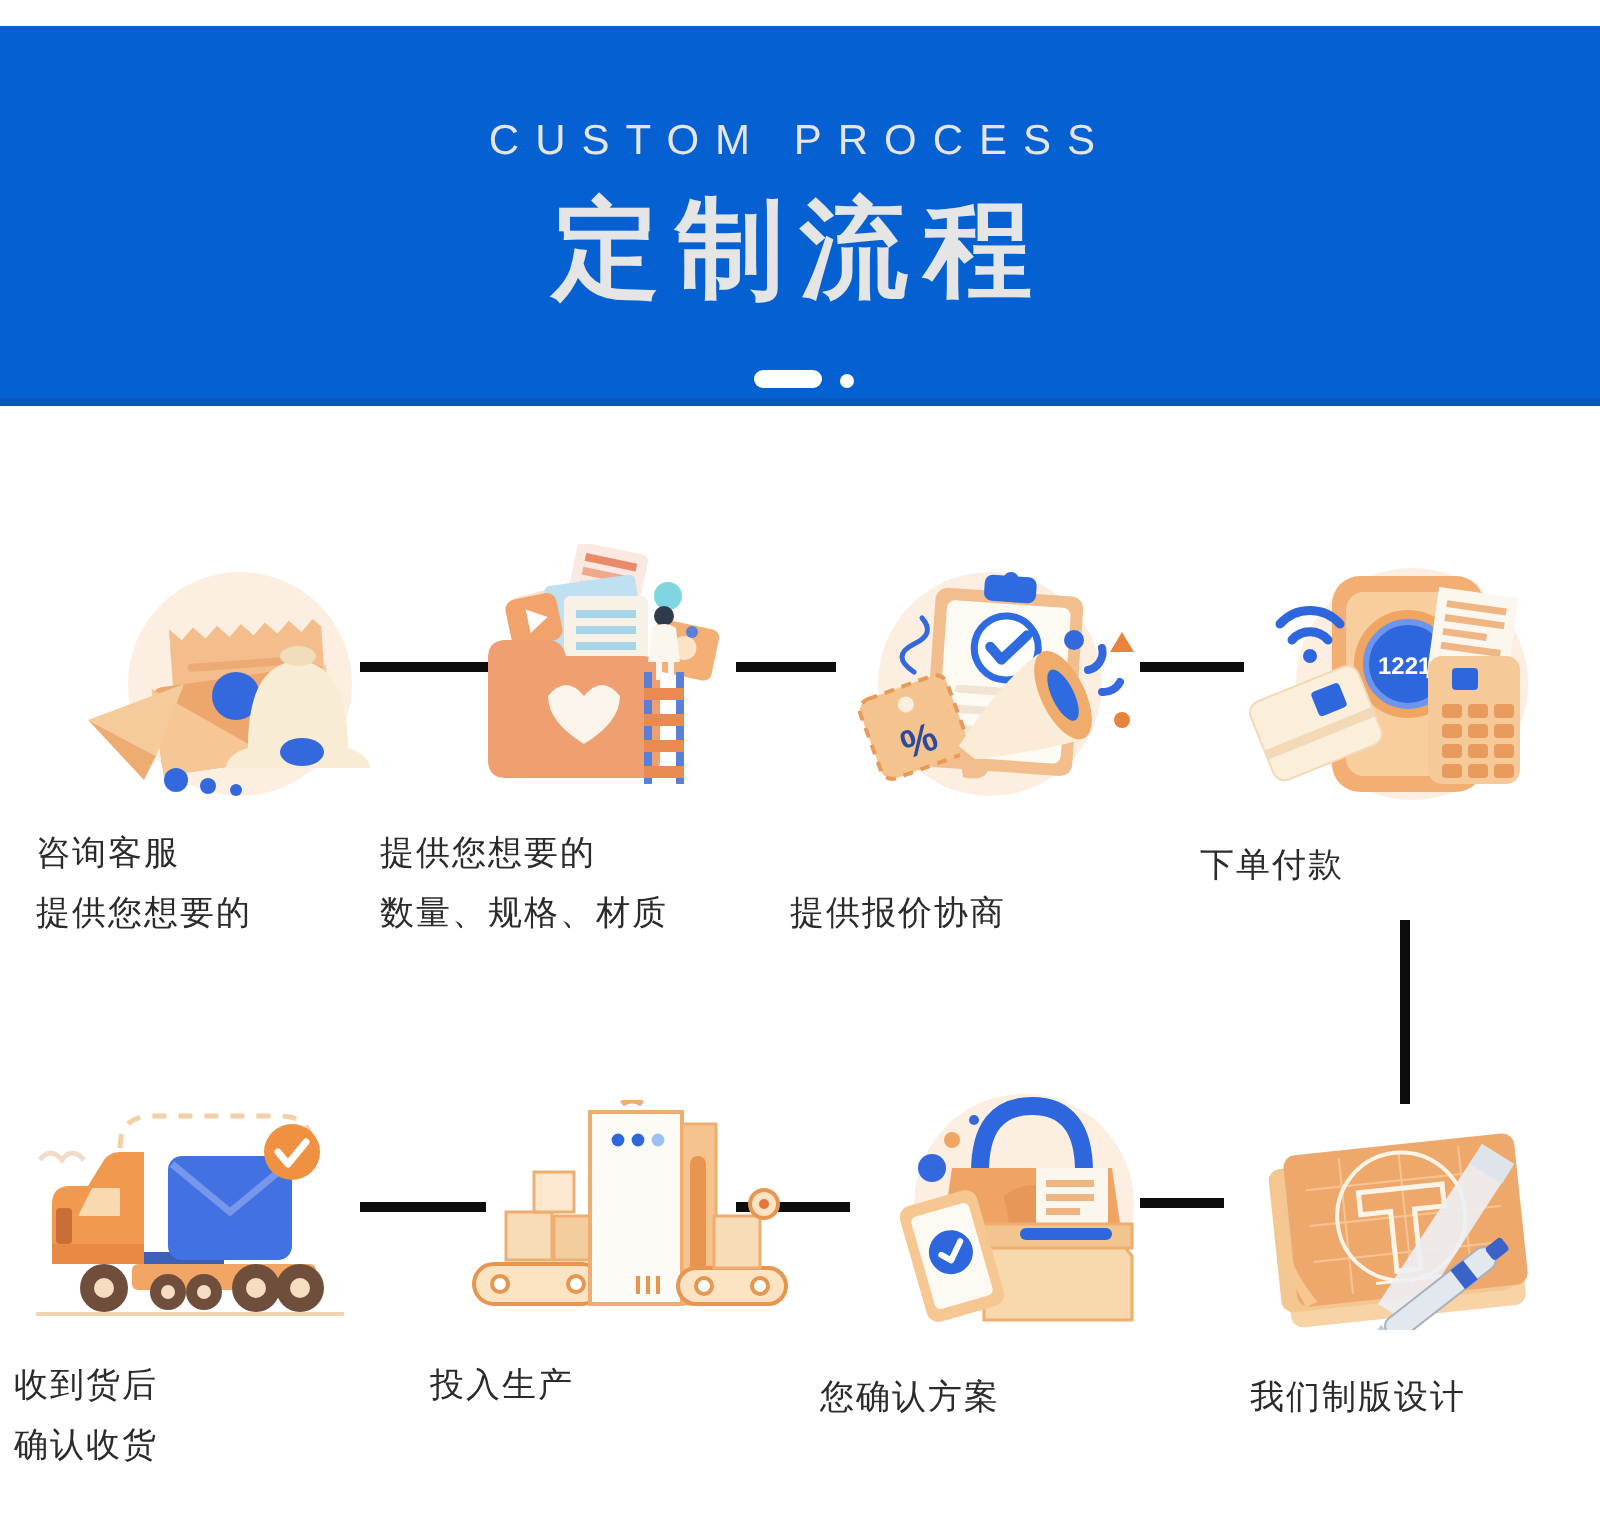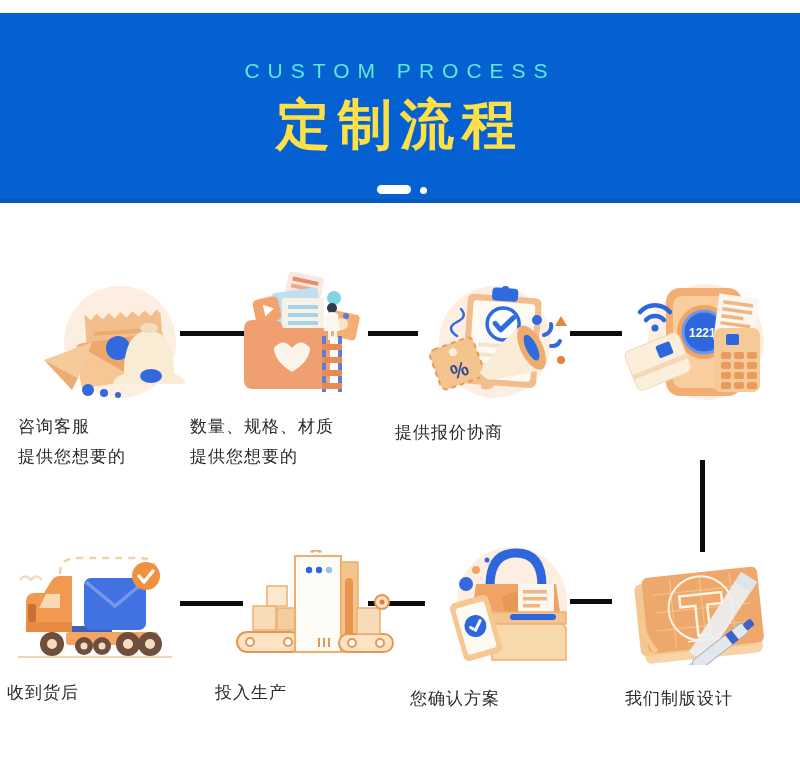--- a/index.html
+++ b/index.html
@@ -1,23 +1,23 @@
 <!DOCTYPE html>
 <html><head>
 <meta charset="utf-8">
 <style>
   html,body{margin:0;padding:0;background:#ffffff;}
   #page{position:relative;width:800px;height:760px;background:#ffffff;overflow:hidden;
         font-family:"Liberation Sans","DejaVu Sans",sans-serif;}
   .abs{position:absolute;}
   
   #banner{left:0;top:13px;width:800px;height:186px;background:#0561d2;border-bottom:4px solid #0a57bd;}
-  .banner-sub{left:0;top:46px;width:800px;text-align:center;color:#5eead4;
+  .banner-sub{left:0;top:46px;width:800px;text-align:center;color:#e5e5e5;
               font-size:21px;letter-spacing:8px;font-weight:400;}
-  .banner-title{left:0;top:76px;width:800px;text-align:center;color:#fde047;
+  .banner-title{left:0;top:76px;width:800px;text-align:center;color:#e5e5e5;
                 font-size:54px;font-weight:700;letter-spacing:8px;}
   .banner-dash{left:377px;top:172px;width:34px;height:9px;border-radius:4.5px;background:#ffffff;}
   .banner-dot{left:420px;top:174px;width:7px;height:7px;border-radius:50%;background:#ffffff;}
   
   .connector{background:#0d0d0d;}
   
   .step-label{position:absolute;text-align:left;color:#2b2b2b;font-size:17px;
               line-height:30px;letter-spacing:1px;white-space:nowrap;}
   .ill{position:absolute;}
   svg{display:block;}
@@ -113,22 +113,22 @@
       <rect x="100" y="98" width="20" height="6" fill="#E98A50"></rect>
       <rect x="100" y="111" width="20" height="6" fill="#E98A50"></rect>
       <circle cx="110" cy="36" r="5" fill="#2F3A4C"></circle>
       <path d="M104 42 q6 -4 12 0 l2 17 h-16 z" fill="#FBF6EE"></path>
       <rect x="106" y="59" width="3" height="9" fill="#FBF6EE"></rect>
       <rect x="112" y="59" width="3" height="9" fill="#FBF6EE"></rect>
       <circle cx="124" cy="44" r="3" fill="#5B7FD6"></circle>
     </svg>
   </div>
   <div class="step-label" style="left:190px;top:412px;width:220px">
+    <div>提供您想要的</div>
     <div>数量、规格、材质</div>
-    <div>提供您想要的</div>
   </div>
 
   <div class="ill" style="left:415px;top:280px;width:160px;height:132px">
     <svg width="160" height="132" viewBox="0 0 160 132">
       <circle cx="80" cy="62" r="56" fill="#FCEFE2"></circle>
 
       <g transform="rotate(4 88 60)">
         <rect x="50" y="16" width="74" height="90" rx="6" fill="#F3BE8E"></rect>
         <rect x="56" y="22" width="62" height="78" rx="4" fill="#FDFAF4"></rect>
         <rect x="74" y="8" width="26" height="13" rx="4" fill="#2E6BE0"></rect>
@@ -155,21 +155,21 @@
         <path d="M66 76 l-5 15 q9 7 13 2 z" fill="#F3BE8E"></path>
       </g>
 
       <circle cx="122" cy="40" r="5" fill="#3468DE"></circle>
       <path d="M136 44 a9 9 0 0 1 -7 11" stroke="#3468DE" stroke-width="4" fill="none" stroke-linecap="round"></path>
       <polygon points="146,36 152,46 140,46" fill="#E8833E"></polygon>
       <circle cx="146" cy="80" r="4" fill="#E8833E"></circle>
       <path d="M136 66 a9 9 0 0 0 9 -5" stroke="#3468DE" stroke-width="4" fill="none" stroke-linecap="round"></path>
     </svg>
   </div>
-  <div class="step-label" style="left:395px;top:418px;width:200px">
+  <div class="step-label" style="left:395px;top:442px;width:200px">
     <div>提供报价协商</div>
   </div>
 
   <div class="ill" style="left:622px;top:276px;width:160px;height:136px">
     <svg width="160" height="136" viewBox="0 0 160 136">
       <circle cx="84" cy="66" r="58" fill="#FCEFE2"></circle>
 
       <rect x="44" y="12" width="76" height="108" rx="14" fill="#F3AE74"></rect>
       <rect x="51" y="20" width="62" height="92" rx="9" fill="#F9CE9E"></rect>
       <circle cx="82" cy="56" r="27" fill="#F0A562"></circle>
@@ -205,20 +205,23 @@
         <rect x="8" y="64" width="58" height="42" rx="6" fill="#FBEFDC" stroke="#F3D9B8" stroke-width="1"></rect>
         <rect x="40" y="70" width="15" height="13" rx="2" fill="#2E66DD"></rect>
         <rect x="8" y="88" width="58" height="5" fill="#F3D9B8"></rect>
       </g>
 
       <path d="M18 36 a20 20 0 0 1 30 0" stroke="#2E66DD" stroke-width="4.5" fill="none" stroke-linecap="round"></path>
       <path d="M24 44 a12 12 0 0 1 18 0" stroke="#2E66DD" stroke-width="4.5" fill="none" stroke-linecap="round"></path>
       <circle cx="33" cy="52" r="3.5" fill="#2E66DD"></circle>
     </svg>
   </div>
+  <div class="step-label" style="left:600px;top:418px;width:200px">
+    <div>下单付款</div>
+  </div>
 
   <div class="ill" style="left:12px;top:548px;width:170px;height:115px">
     <svg width="170" height="115" viewBox="0 0 170 115">
 
       <path d="M48 26 q0 -16 16 -16 h64 q16 0 16 16" stroke="#F5CFA6" stroke-width="2.5" stroke-dasharray="7 6" fill="none"></path>
       <path d="M8 32 q5 -7 11 0 q5 -7 11 0" stroke="#F0DCC8" stroke-width="2.5" fill="none"></path>
 
       <rect x="54" y="84" width="92" height="13" rx="3" fill="#F2A666"></rect>
       <rect x="60" y="78" width="40" height="6" fill="#3D5FB8"></rect>
 
@@ -241,20 +244,21 @@
         <circle cx="90" cy="98" r="3.5" fill="#F6DDC2"></circle>
       <circle cx="116" cy="96" r="12" fill="#6F4F3C"></circle>
         <circle cx="116" cy="96" r="5" fill="#F6DDC2"></circle>
       <circle cx="138" cy="96" r="12" fill="#6F4F3C"></circle>
         <circle cx="138" cy="96" r="5" fill="#F6DDC2"></circle>
       <line x1="6" y1="109" x2="160" y2="109" stroke="#F2D4B0" stroke-width="2"></line>
     </svg>
   </div>
   <div class="step-label" style="left:7px;top:678px;width:180px">
     <div>收到货后</div>
+    <div>确认收货</div>
   </div>
 
   <div class="ill" style="left:233px;top:550px;width:164px;height:110px">
     <svg width="164" height="110" viewBox="0 0 164 110">
 
       <rect x="4" y="82" width="64" height="20" rx="10" fill="#FBE3C4" stroke="#E8964F" stroke-width="2"></rect>
       <circle cx="17" cy="92" r="4" fill="#ffffff" stroke="#E8964F" stroke-width="2"></circle>
       <circle cx="55" cy="92" r="4" fill="#ffffff" stroke="#E8964F" stroke-width="2"></circle>
 
       <rect x="20" y="56" width="23" height="24" fill="#F8DCB8" stroke="#EFAE6F" stroke-width="1.5"></rect>

